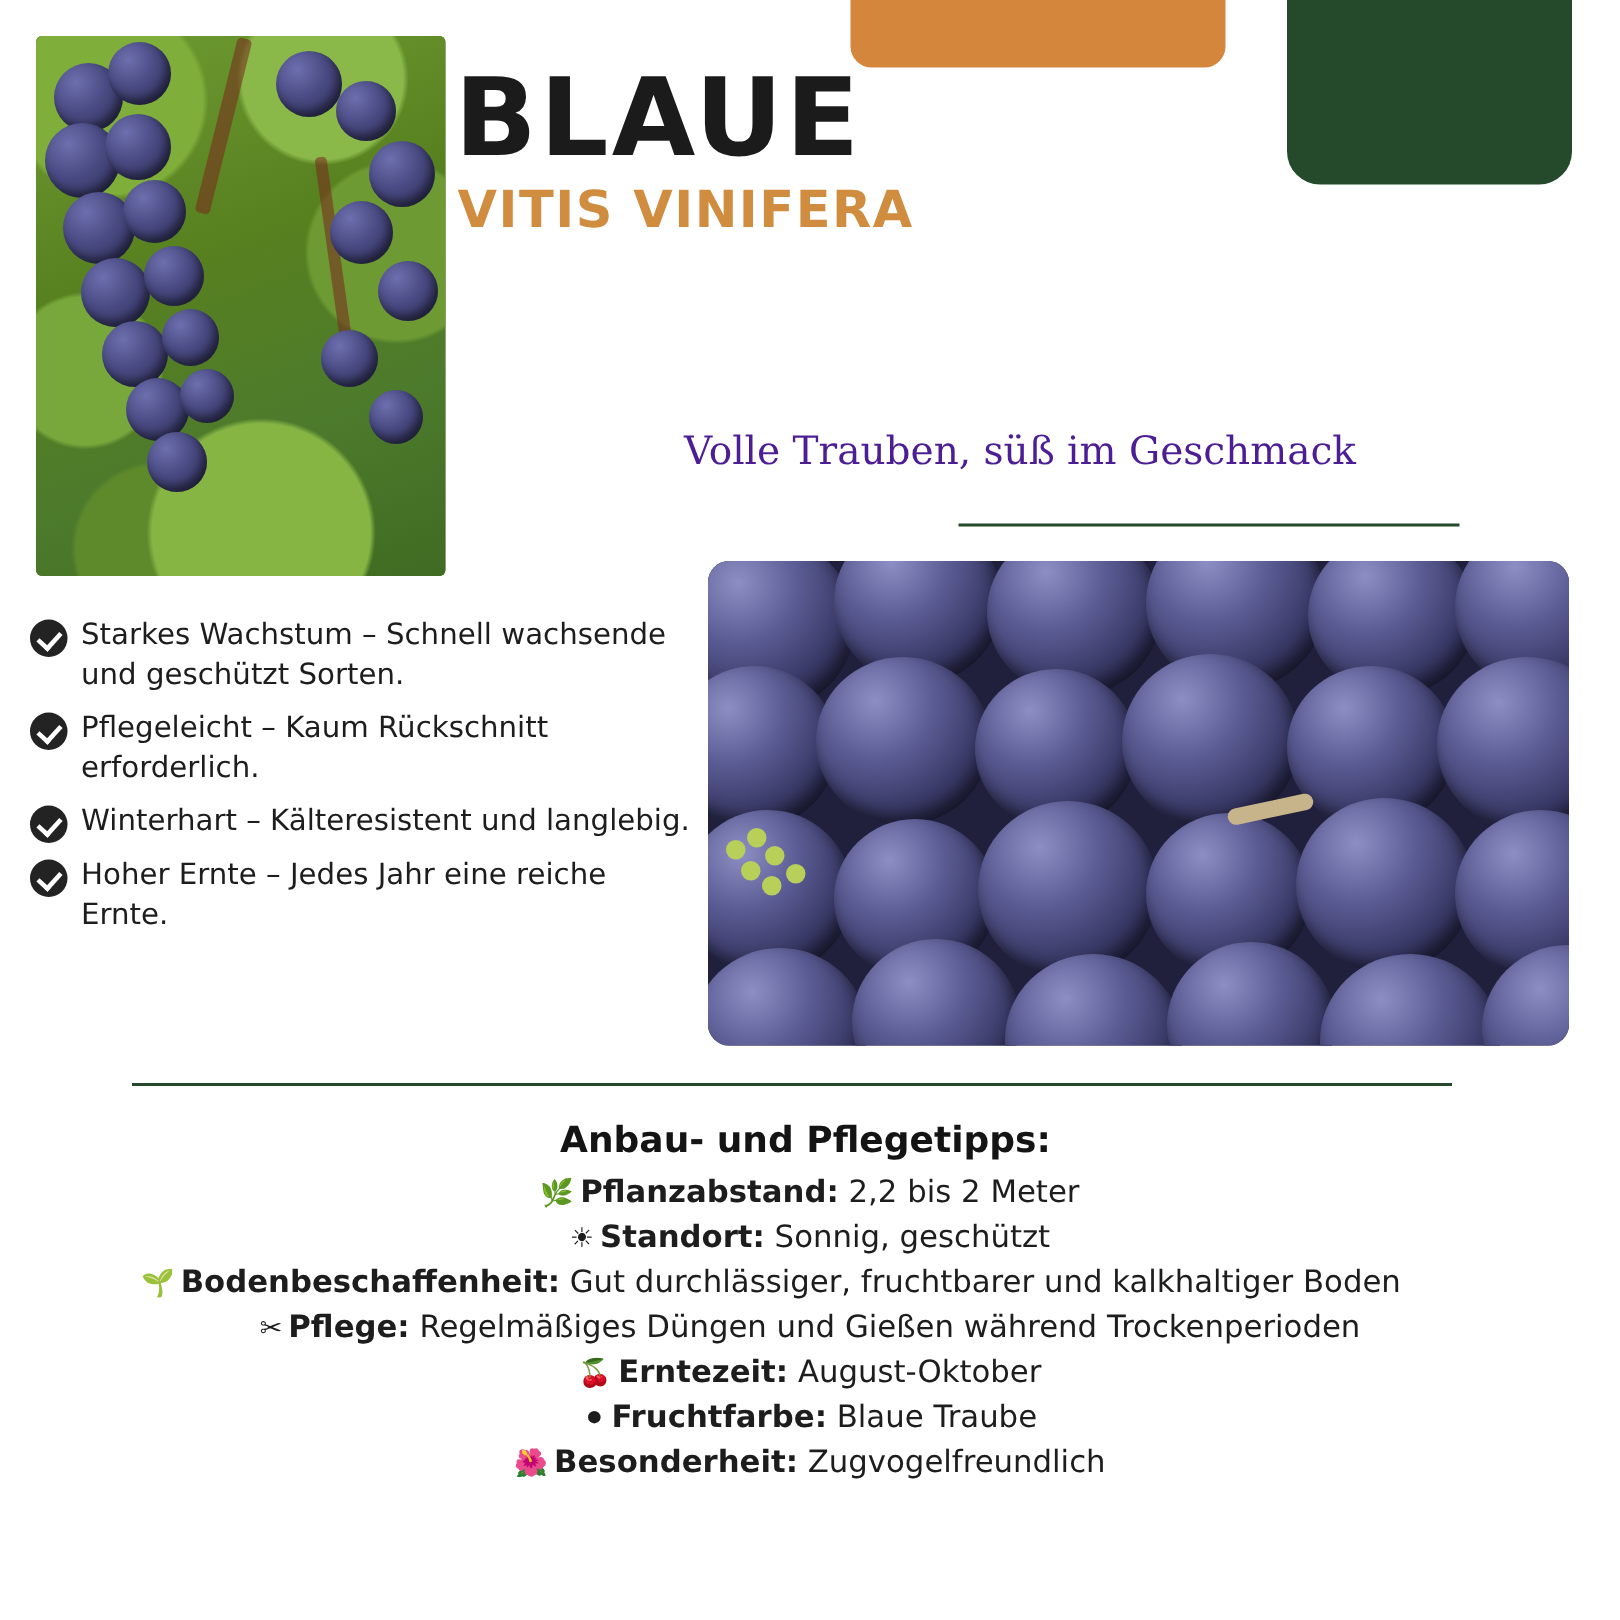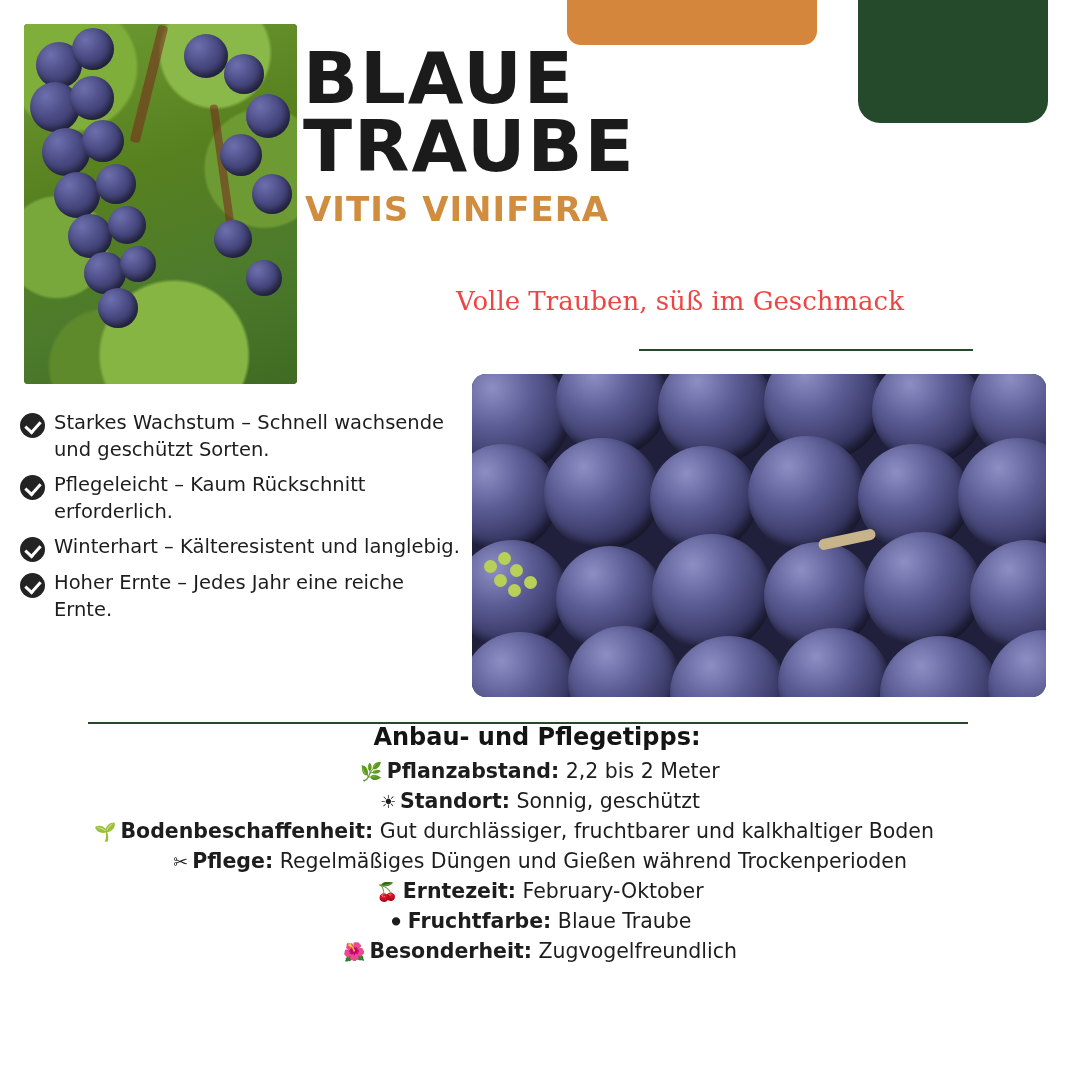--- a/index.html
+++ b/index.html
@@ -89,21 +89,21 @@
     text-transform: uppercase;
   }
 
   .tagline {
     position: absolute;
     left: 330px; top: 286px;
     width: 700px;
     text-align: center;
     font-family: "DejaVu Serif", serif;
     font-size: 26px;
-    color: #ef4444;
+    color: #4c1d95;
   }
   .tagline-rule {
     position: absolute;
     left: 639px; top: 349px;
     width: 334px; height: 2px;
     background: #254a2b;
   }
 
   
   .main-photo {
@@ -177,21 +177,21 @@
 
   
   .tips-rule {
     position: absolute;
     left: 88px; top: 722px;
     width: 880px; height: 2px;
     background: #254a2b;
   }
   .tips {
     position: absolute;
-    left: 88px; top: 723px;
+    left: 88px; top: 746px;
     width: 898px;
   }
   .tips-title {
     text-align: center;
     font-weight: 700;
     font-size: 24px;
     color: #141414;
     margin: 0 0 6px 0;
   }
   .tip-line {
@@ -236,21 +236,20 @@
   <div class="cluster" style="left:222px;top:70px;width:44px;height:44px;"></div>
   <div class="cluster" style="left:196px;top:110px;width:42px;height:42px;"></div>
   <div class="cluster" style="left:228px;top:150px;width:40px;height:40px;"></div>
   <div class="cluster" style="left:190px;top:196px;width:38px;height:38px;"></div>
   <div class="cluster" style="left:222px;top:236px;width:36px;height:36px;"></div>
 </div>
 
 <div class="title-block">
   <h1 class="title-main">
     <span>BLAUE</span>
-    <span>TRAUBE</span>
   </h1>
   <div class="subtitle-latin">VITIS VINIFERA</div>
 </div>
 
 <div class="tagline">Volle Trauben, süß im Geschmack</div>
 <div class="tagline-rule"></div>
 
 <div class="main-photo">
   <div class="berry" style="left:-20px;top:-16px;width:118px;height:116px;"></div>
   <div class="berry" style="left:84px;top:-28px;width:112px;height:110px;"></div>
@@ -320,21 +319,21 @@
   <div class="tip-line tip-center">
     <span class="emoji">☀</span><b>Standort:</b><span> Sonnig, geschützt</span>
   </div>
   <div class="tip-line">
     <span class="emoji">🌱</span><b>Bodenbeschaffenheit:</b><span> Gut durchlässiger, fruchtbarer und kalkhaltiger Boden</span>
   </div>
   <div class="tip-line tip-center">
     <span class="emoji">✂</span><b>Pflege:</b><span> Regelmäßiges Düngen und Gießen während Trockenperioden</span>
   </div>
   <div class="tip-line tip-center">
-    <span class="emoji">🍒</span><b>Erntezeit:</b><span> February-Oktober</span>
+    <span class="emoji">🍒</span><b>Erntezeit:</b><span> August-Oktober</span>
   </div>
   <div class="tip-line tip-center">
     <span class="emoji">⚫</span><b>Fruchtfarbe:</b><span> Blaue Traube</span>
   </div>
   <div class="tip-line tip-center">
     <span class="emoji">🌺</span><b>Besonderheit:</b><span> Zugvogelfreundlich</span>
   </div>
 </div>
 
 </body></html>

